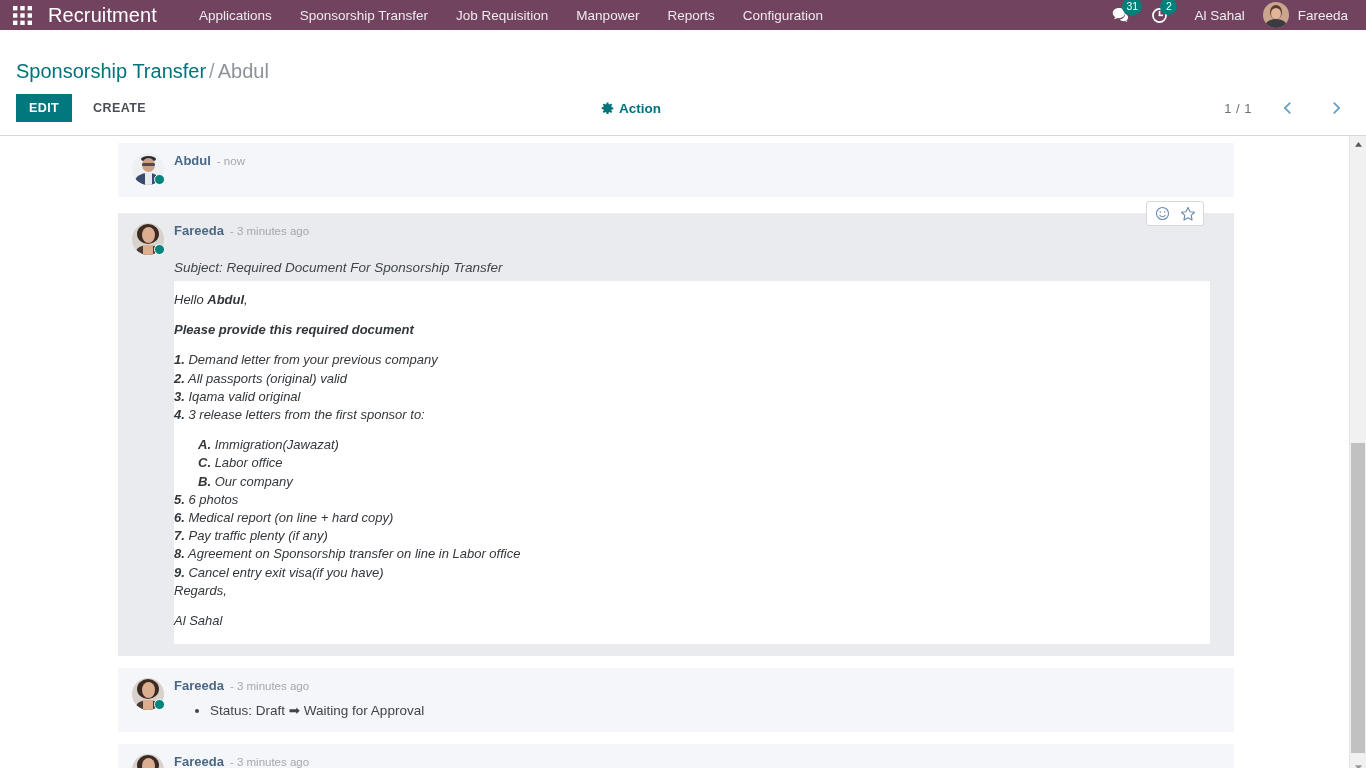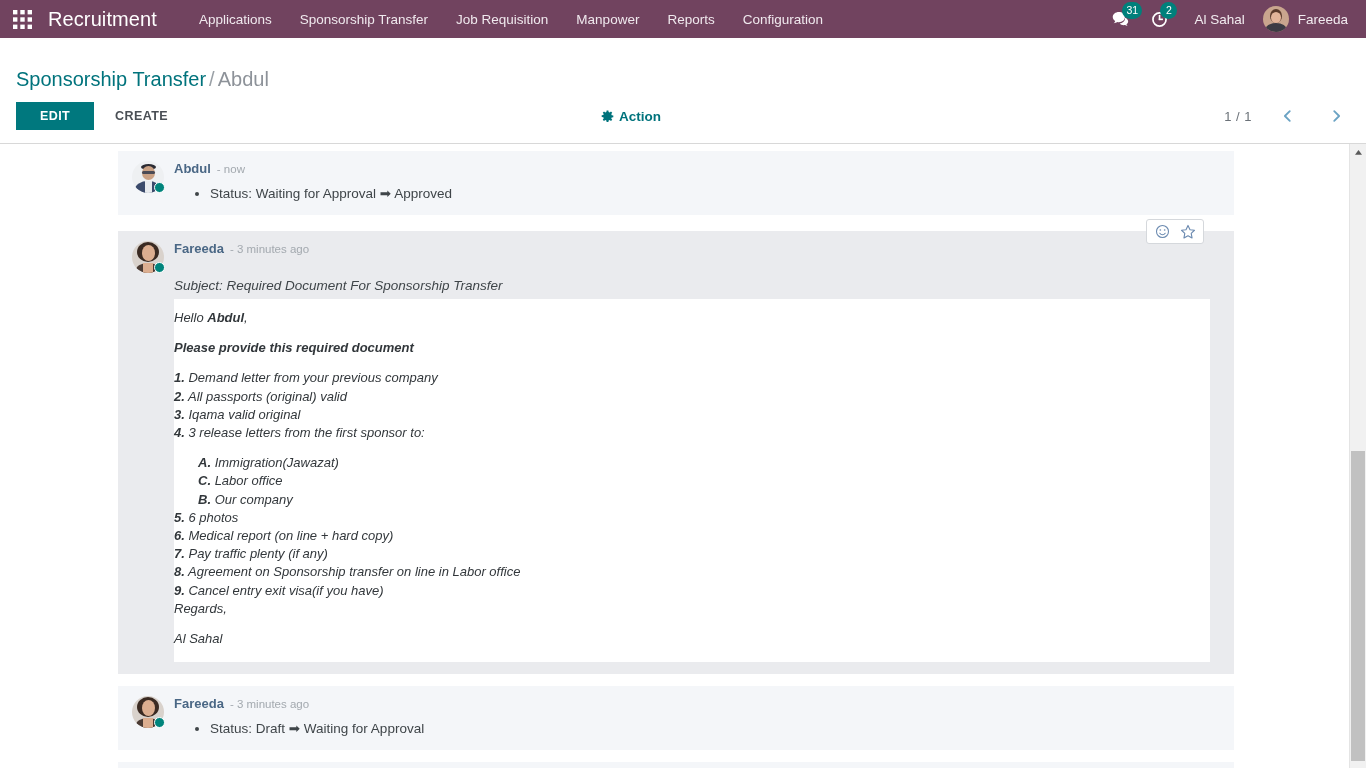--- a/index.html
+++ b/index.html
@@ -5,21 +5,21 @@
   * { box-sizing: border-box; margin: 0; padding: 0; }
   html, body {
     width: 1366px; height: 768px;
     font-family: "Liberation Sans", sans-serif;
     background: #ffffff;
     overflow: hidden;
   }
 
   
   .navbar {
-    height: 38px;
+    height: 30px;
     background: #71435f;
     display: flex;
     align-items: center;
     color: #ffffff;
     position: relative;
   }
   .apps-grid {
     width: 44px; height: 46px;
     display: flex; align-items: center; justify-content: center;
     cursor: pointer;
@@ -112,21 +112,21 @@
     padding: 10px 0 13px 0;
     position: relative;
   }
   .btn-edit {
     background: #00787e;
     color: #ffffff;
     border: none;
     font-size: 12.5px;
     font-weight: 700;
     letter-spacing: 0.4px;
-    padding: 7px 24px;
+    padding: 7px 13px;
     cursor: pointer;
     font-family: inherit;
   }
   .btn-create {
     background: transparent;
     color: #4a4f55;
     border: none;
     font-size: 12.5px;
     font-weight: 700;
     letter-spacing: 0.4px;
@@ -388,23 +388,20 @@
             <div class="body" style="width:7px;height:14px;left:12.5px;top:20px;background:#e7eaee;border-radius:0;"></div>
           </div>
           <span class="online-dot"></span>
         </div>
       </div>
       <div class="msg-body">
         <div class="msg-head">
           <span class="author">Abdul</span>
           <span class="timestamp">- now</span>
         </div>
-        <ul class="tracking-list">
-          <li>Status: Waiting for Approval ➡ Approved</li>
-        </ul>
       </div>
     </div>
 
     <div class="msg note" style="margin-top:16px;">
       <div class="hover-tools">
         <span class="tool">
           <svg width="15" height="15" viewBox="0 0 18 18" aria-hidden="true">
             <circle cx="9" cy="9" r="7.2" fill="none" stroke="#6b8ab0" stroke-width="1.3"></circle>
             <circle cx="6.4" cy="7.2" r="1" fill="#6b8ab0"></circle>
             <circle cx="11.6" cy="7.2" r="1" fill="#6b8ab0"></circle>

